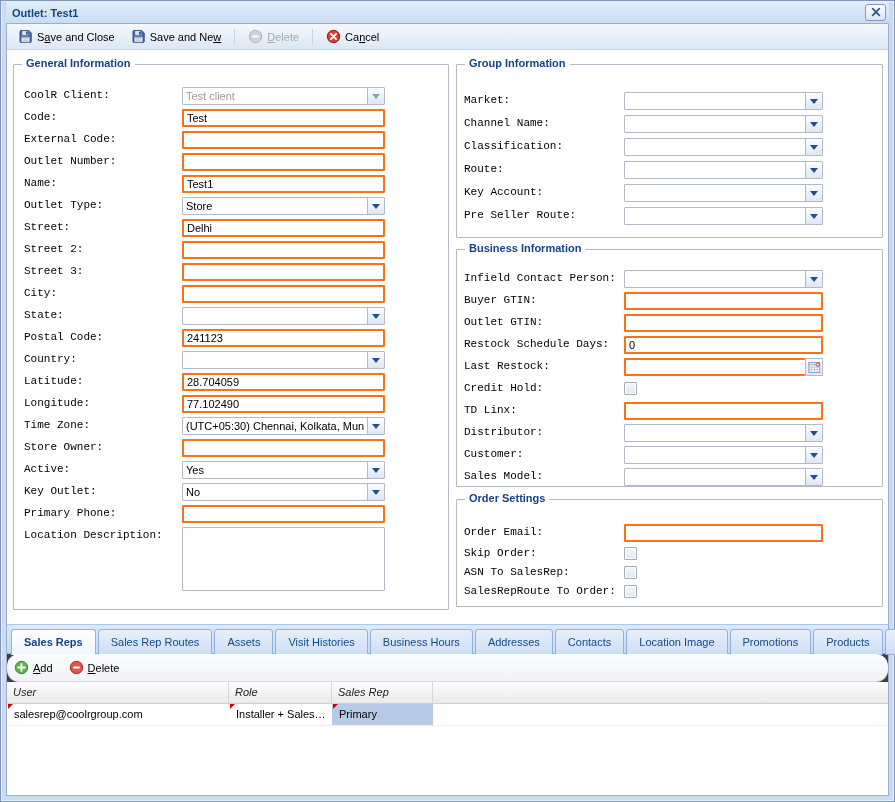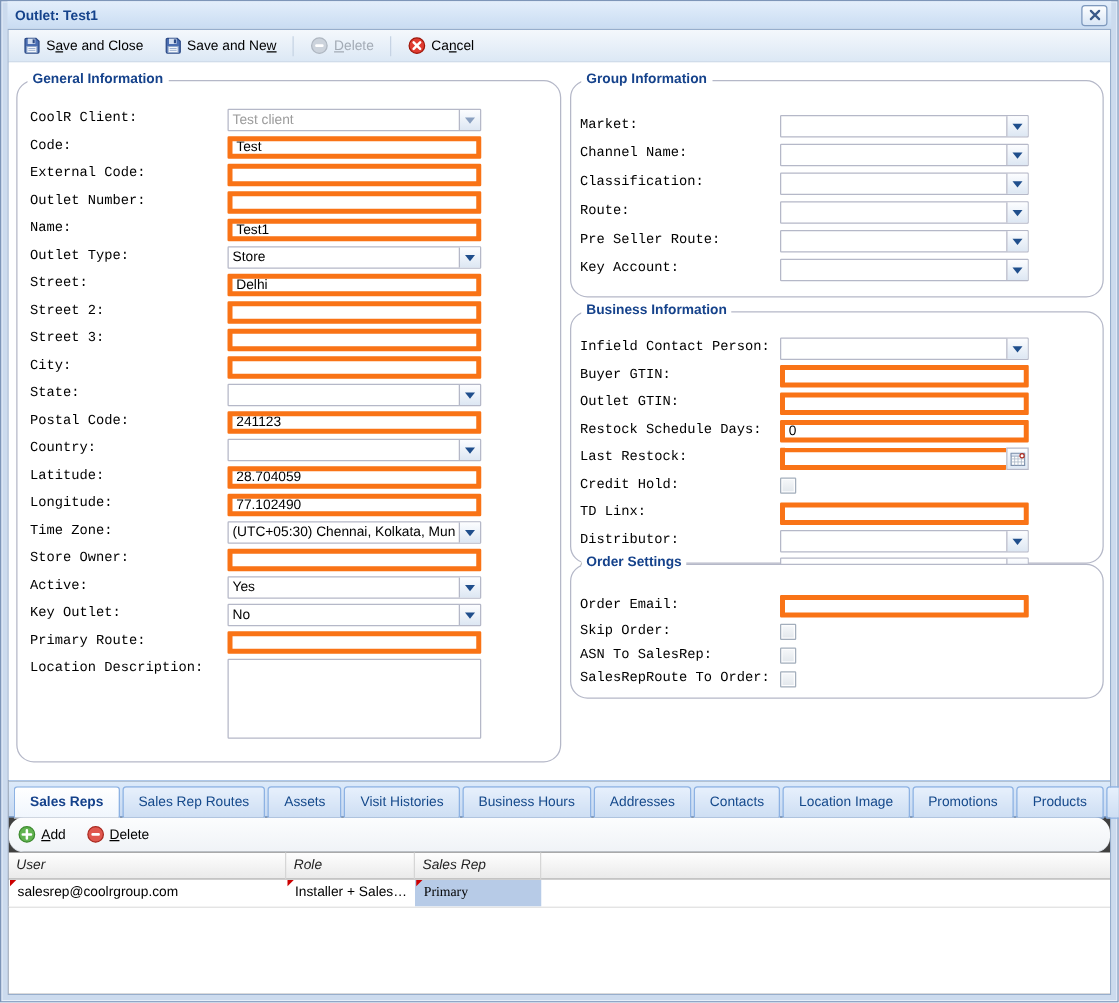--- a/index.html
+++ b/index.html
@@ -40,41 +40,41 @@
   .tbtn.disabled .lbl { color:#a3abb5; }
   .mn { text-decoration:underline; }
   .tsep { width:1px; height:16px; background:#c6d3e4; margin:0 4px; flex:none; }
   .icon { display:inline-flex; flex:none; }
 
   
   .main { height:574px; flex:none; display:flex; padding:14px 5px 0 6px; background:#fff; }
   .col-left { width:436px; flex:none; margin-right:7px; }
   .col-right { flex:1; display:flex; flex-direction:column; }
 
-  .fs { position:relative; border:1px solid #b5b8c8; border-radius:14px; background:#fff; }
+  .fs { position:relative; border:1px solid #b5b8c8; border-radius:1px; background:#fff; }
   .fs-legend {
     position:absolute; top:-8px; left:8px; background:#fff; padding:0 4px;
     font-weight:bold; color:#15428b; white-space:nowrap;
   }
   .fs-general { height:546px; padding:22px 10px 0 10px; }
   .fs-group   { height:174px; padding:27px 7px 0 7px; margin-bottom:11px; }
-  .fs-business{ height:202px; padding:20px 7px 0 7px; }
+  .fs-business{ height:238px; padding:20px 7px 0 7px; margin-bottom:12px; }
   .fs-order   { height:108px; padding:24px 7px 0 7px; }
 
   .frow { display:flex; align-items:flex-start; height:18px; margin-bottom:4px; }
   .fs-group .frow { margin-bottom:5px; }
   .fs-order .frow { margin-bottom:3px; }
   .fs-order .frow.chk { height:16px; }
   .frow.tall { height:66px; }
   .flabel { flex:none; padding-top:2px; color:#000;font-family:Liberation Mono, monospace; }
   .fs-general .flabel { width:158px; }
   .col-right .flabel { width:160px; }
 
   .tinput {
-    height:18px; border:4px solid #f97316; background:#fff; padding:1px 3px;
+    height:18px; border:2px solid #f97316; background:#fff; padding:1px 3px;
     font:11px "Liberation Sans","DejaVu Sans",sans-serif; color:#000; border-radius:1px;
   }
   .fs-general .tinput { width:203px; }
   .col-right .tinput { width:199px; }
 
   .combo { display:flex; height:18px; border:1px solid #b5b8c8; background:#fff; border-radius:1px; cursor:pointer; }
   .fs-general .combo { width:203px; }
   .col-right .combo { width:199px; }
   .combo-text { flex:1; padding:2px 3px 0 3px; overflow:hidden; white-space:nowrap; }
   .trigger {
@@ -294,21 +294,21 @@
                 </div>
               </div>
               <div class="frow">
                 <label class="flabel">Key Outlet:</label>
                 <div class="combo">
                   <span class="combo-text">No</span>
                   <span class="trigger"></span>
                 </div>
               </div>
               <div class="frow">
-                <label class="flabel">Primary Route:</label>
+                <label class="flabel">Primary Phone:</label>
                 <input class="tinput" type="text" value="" style="">
               </div>
               <div class="frow tall">
                 <label class="flabel">Location Description:</label>
                 <textarea class="tarea" style=""></textarea>
               </div>
             </div>
         </div>
       </div>
       <div class="col-right">
@@ -337,28 +337,28 @@
                 </div>
               </div>
               <div class="frow">
                 <label class="flabel">Route:</label>
                 <div class="combo">
                   <span class="combo-text"></span>
                   <span class="trigger"></span>
                 </div>
               </div>
               <div class="frow">
+                <label class="flabel">Key Account:</label>
+                <div class="combo">
+                  <span class="combo-text"></span>
+                  <span class="trigger"></span>
+                </div>
+              </div>
+              <div class="frow">
                 <label class="flabel">Pre Seller Route:</label>
-                <div class="combo">
-                  <span class="combo-text"></span>
-                  <span class="trigger"></span>
-                </div>
-              </div>
-              <div class="frow">
-                <label class="flabel">Key Account:</label>
                 <div class="combo">
                   <span class="combo-text"></span>
                   <span class="trigger"></span>
                 </div>
               </div>
             </div>
         </div>
         <div class="fs fs-business">
           <span class="fs-legend">Business Information</span>
           <div>
@@ -487,20 +487,20 @@
       <div class="grid-header" id="grid-header">
           <div class="hcell" style="width: 222px;">User</div>
           <div class="hcell" style="width: 103px;">Role</div>
           <div class="hcell" style="width: 101px;">Sales Rep</div>
           <div class="hfill"></div>
         </div>
       <div id="grid-rows">
           <div class="grid-row">
             <div class="gcell" style="width: 222px;"><span class="dirty"></span><span>salesrep@coolrgroup.com</span></div>
             <div class="gcell" style="width: 103px;"><span class="dirty"></span><span>Installer + Sales…</span></div>
-            <div class="gcell selected" style="width: 101px; font-family: Liberation Serif, serif;"><span class="dirty"></span><span>Primary</span></div>
+            <div class="gcell selected" style="width: 101px;"><span class="dirty"></span><span>Primary</span></div>
           </div>
         </div>
       <div class="grid-empty"></div>
     </div>
 
   </div>
 </div>
 
 </body></html>

